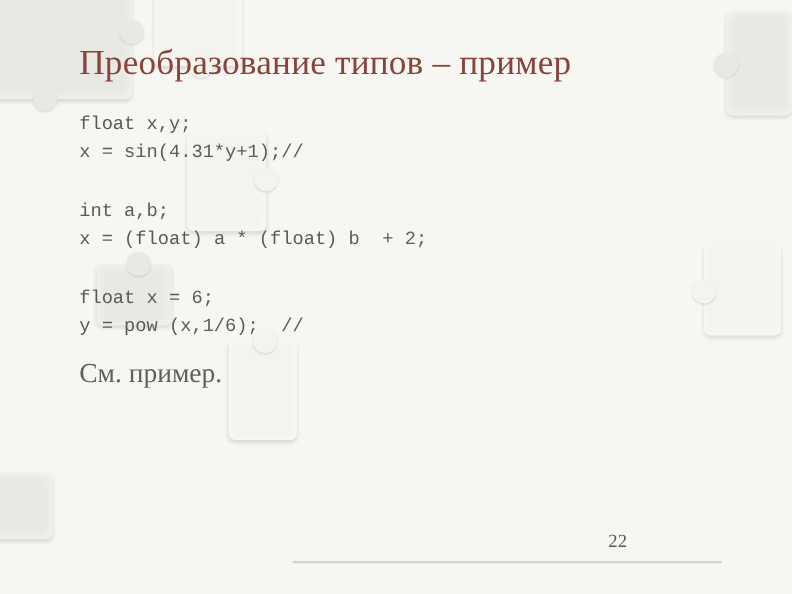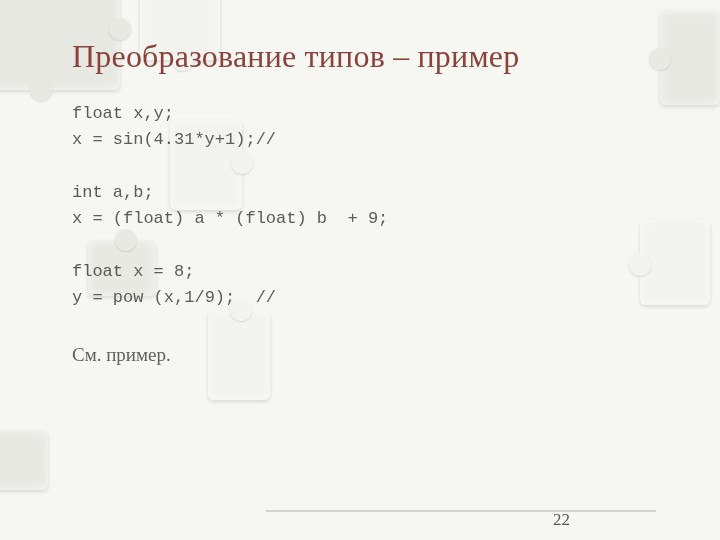--- a/index.html
+++ b/index.html
@@ -61,27 +61,27 @@
   .code-block {
     font-family: "Courier New", Courier, monospace;
     font-size: 17px;
     line-height: 1.55;
     color: #5c5c58;
     white-space: pre;
   }
   .code-block b { font-weight: normal; color: #5a5a55; }
   .note {
     font-family: Georgia, 'Times New Roman', serif;
-    font-size: 19px;
+    font-size: 25px;
     color: #615f5a;
-    margin-top: 32px;
+    margin-top: 14px;
   }
   .pagenum {
     position: absolute;
-    bottom: 10px;
+    bottom: 38px;
     right: 150px;
     font-family: Georgia, serif;
     font-size: 17px;
     color: #5a5a55;
   }
   .footer-line {
     position: absolute;
     bottom: 28px;
     left: 266px;
     width: 390px;
@@ -119,23 +119,23 @@
       <div class="knob" style="left:-11px;top:40%"></div>
     </div>
 
   <div class="content">
     <h1 class="title">Преобразование типов – пример</h1>
 
     <div class="code-block"><span><b>float</b><span> x,y;</span></span>
 <span>x = sin(4.31*y+1);//</span>
 
 <span><b>int</b><span> a,b;</span></span>
-<span><span>x = (</span><b>float</b><span>) a * (</span><b>float</b><span>) b  + 9;</span></span>
+<span><span>x = (</span><b>float</b><span>) a * (</span><b>float</b><span>) b  + 2;</span></span>
 
-<span><b>float</b><span> x = 8;</span></span>
-<span><span>y = </span><b>pow</b><span> (x,1/9);  //</span></span></div>
+<span><b>float</b><span> x = 6;</span></span>
+<span><span>y = </span><b>pow</b><span> (x,1/6);  //</span></span></div>
 
     <div class="note">См. пример.</div>
   </div>
 
   <div class="footer-line"></div>
   <div class="pagenum">22</div>
 </div>
 
 </body></html>

